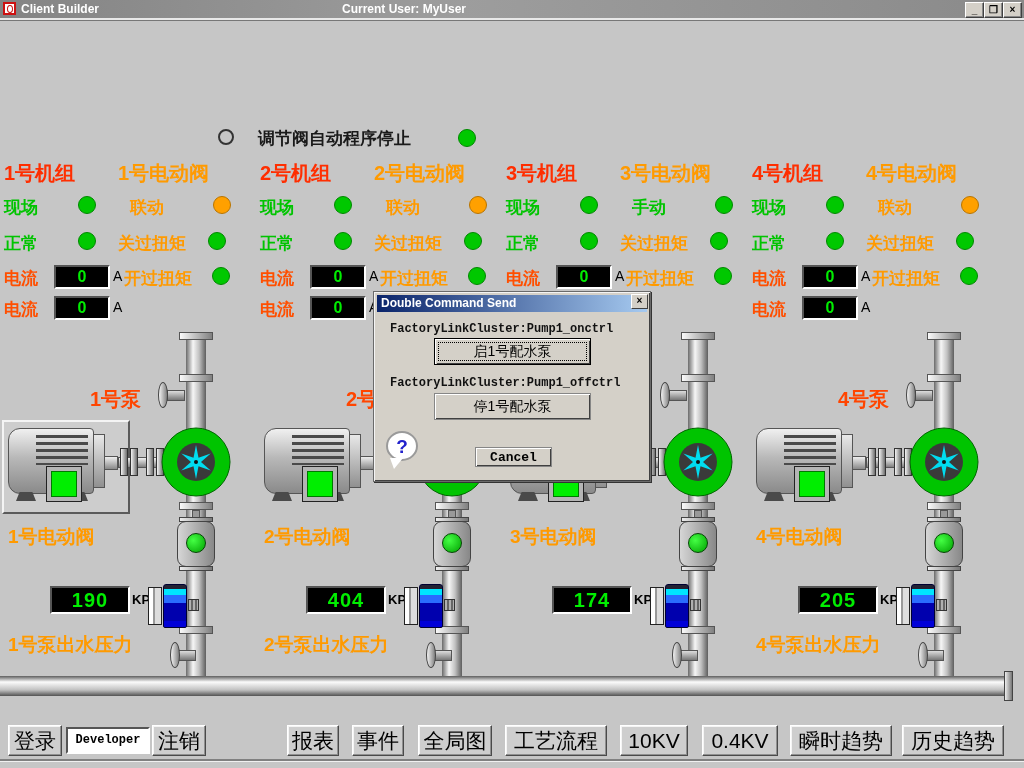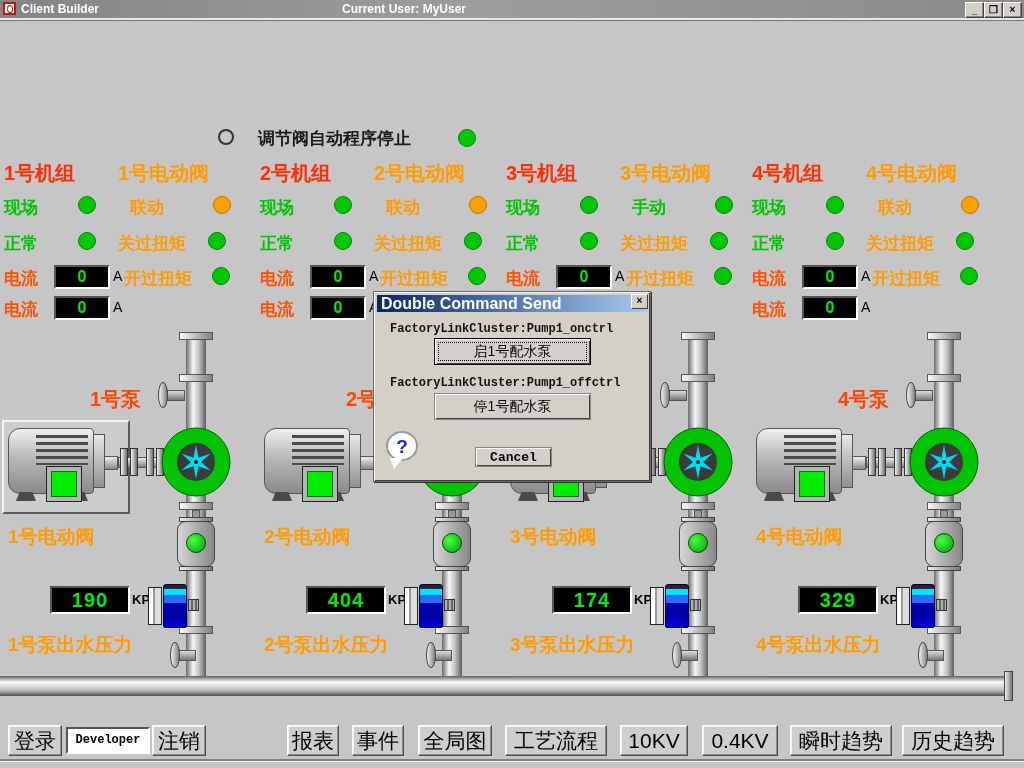--- a/index.html
+++ b/index.html
@@ -73,21 +73,21 @@
   .sn-cyl{position:absolute;left:15px;top:0;width:24px;height:44px;border:1px solid #000033;box-sizing:border-box;border-radius:3px 3px 2px 2px;
     background:linear-gradient(180deg,#223 0 4px,#00e6ff 4px 10px,#2a6cff 10px 18px,#0000ae 18px 36px,#0000d8 36px);}
   .sn-nub{position:absolute;left:40px;top:15px;width:11px;height:12px;border:1px solid #333;box-sizing:border-box;
     background:repeating-linear-gradient(90deg,#b0b0b0 0 2px,#666 2px 4px);}
   .plabel{font-size:20px;font-weight:bold;color:#ff4500;white-space:nowrap;z-index:6;}
   .vlabel,.prlabel{font-size:19px;font-weight:bold;color:#ff9a00;white-space:nowrap;z-index:6;}
   
   #dialog{position:absolute;left:373px;top:291px;width:276px;height:189px;background:#d4d0c8;z-index:50;
     border:1px solid #6a6a6a;box-shadow:inset 1px 1px 0 #f4f4f4,inset -1px -1px 0 #404040,1px 1px 0 #333;}
   #dlg-title{position:absolute;left:3px;top:3px;right:3px;height:17px;
-    background:linear-gradient(90deg,#0a246a,#a6caf0);color:#fff;font-size:16px;font-weight:bold;line-height:17px;padding-left:4px;box-sizing:border-box;}
+    background:linear-gradient(90deg,#0a246a,#a6caf0);color:#fff;font-size:12px;font-weight:bold;line-height:17px;padding-left:4px;box-sizing:border-box;}
   #dlg-x{position:absolute;right:2px;top:2px;width:15px;height:13px;background:#d4d0c8;border:1px solid;
     border-color:#fff #404040 #404040 #fff;color:#000;font-size:10px;font-weight:bold;text-align:center;line-height:12px;}
   .dlg-tag{font-family:"Liberation Mono","DejaVu Sans Mono",monospace;font-size:12px;font-weight:bold;color:#111;white-space:nowrap;}
   .dlg-btn{position:absolute;width:157px;height:27px;background:#d4d0c8;color:#000;font-size:14px;
     font-family:"Liberation Sans",sans-serif;text-align:center;
     border:1px solid #868686;box-shadow:inset 1px 1px 0 #fff,inset -1px -1px 0 #404040;padding:0;}
   .dlg-btn.default{border:1px solid #000;box-shadow:inset 1px 1px 0 #fff,inset 2px 2px 0 #d4d0c8,inset -1px -1px 0 #404040;}
   .focusrect{position:absolute;left:3px;top:3px;right:3px;bottom:3px;border:1px dotted #000;}
   #dlg-help{position:absolute;left:12px;top:139px;width:32px;height:30px;background:#fff;border:2px solid #9a9a9a;
     border-radius:50%;color:#2222cc;font-size:19px;font-weight:bold;text-align:center;line-height:27px;box-sizing:border-box;}
@@ -327,21 +327,20 @@
     <div class="abs pdisp" style="left:50px;top:586px;">174</div>
     <div class="abs kpa" style="left:132px;top:592px;">KPa</div>
     <div class="abs sensor" style="left:148px;top:584px;">
       <div class="sn-box"></div>
       <div class="sn-cyl"></div>
       <div class="sn-nub"></div>
     </div>
     <div class="abs flange" style="left:179px;top:626px;"></div>
     <span class="abs vhandle" style="left:170px;top:642px;"></span>
     <div class="abs vstem" style="left:178px;top:650px;"></div>
-    <div class="abs prlabel" style="left:8px;top:632px;">3号泵出水压力</div>
   </div>
 
   <div class="u" style="left:748px;">
     <div class="abs hdr t-red" style="left:4px;top:160px;">4号机组</div>
     <div class="abs hdr t-org" style="left:118px;top:160px;">4号电动阀</div>
     <div class="abs lbl t-grn" style="left:4px;top:196px;">现场</div>
     <span class="abs dot" style="left:78px;top:196px;" data-dot="green"></span>
     <div class="abs lbl" style="left:130px;top:196px;" data-color="orange">联动</div>
     <span class="abs dot" style="left:213px;top:196px;" data-dot="orange"></span>
     <div class="abs lbl t-grn" style="left:4px;top:232px;">正常</div>
@@ -387,21 +386,21 @@
     </svg>
     <div class="abs flange" style="left:179px;top:502px;"></div>
     <div class="abs mvalve" style="left:174px;top:510px;">
       <div class="mv-stem"></div>
       <div class="mv-ftop"></div>
       <div class="mv-body"></div>
       <div class="mv-fbot"></div>
       <div class="mv-green"></div>
     </div>
     <div class="abs vlabel" style="left:8px;top:524px;">4号电动阀</div>
-    <div class="abs pdisp" style="left:50px;top:586px;">329</div>
+    <div class="abs pdisp" style="left:50px;top:586px;">205</div>
     <div class="abs kpa" style="left:132px;top:592px;">KPa</div>
     <div class="abs sensor" style="left:148px;top:584px;">
       <div class="sn-box"></div>
       <div class="sn-cyl"></div>
       <div class="sn-nub"></div>
     </div>
     <div class="abs flange" style="left:179px;top:626px;"></div>
     <span class="abs vhandle" style="left:170px;top:642px;"></span>
     <div class="abs vstem" style="left:178px;top:650px;"></div>
     <div class="abs prlabel" style="left:8px;top:632px;">4号泵出水压力</div>

